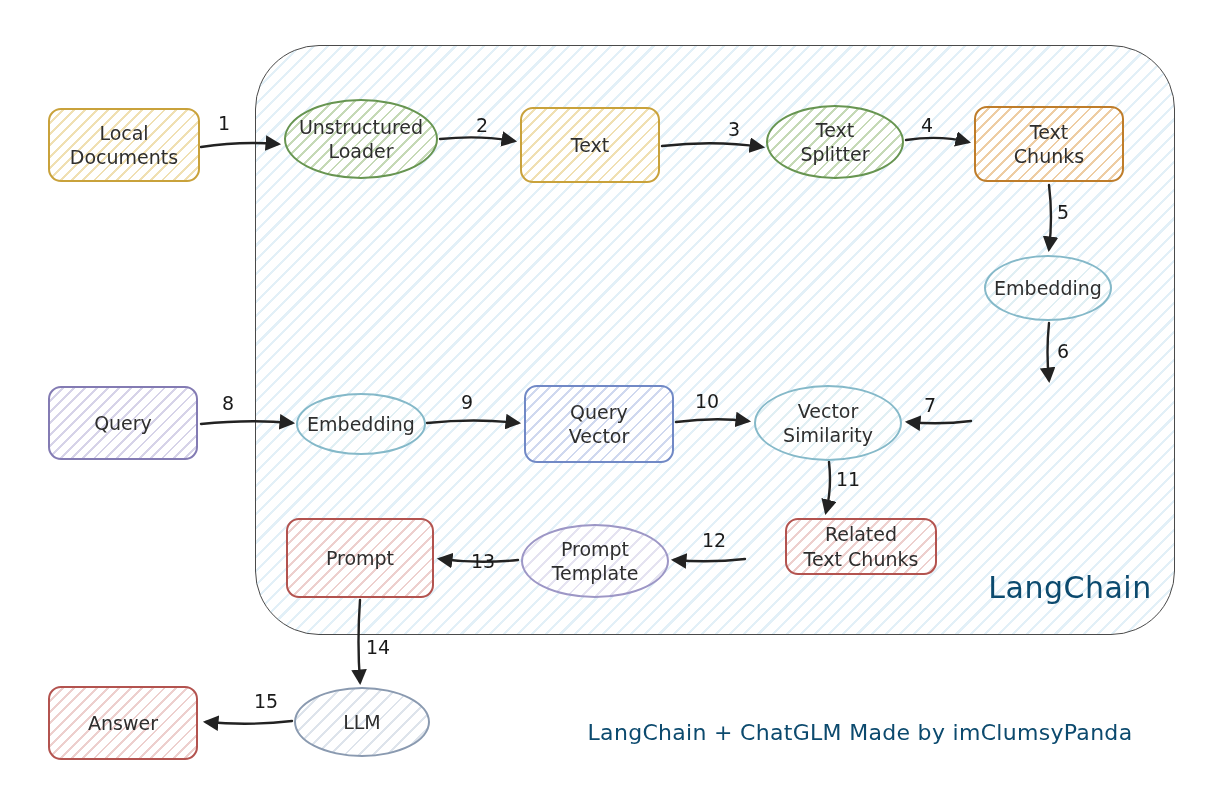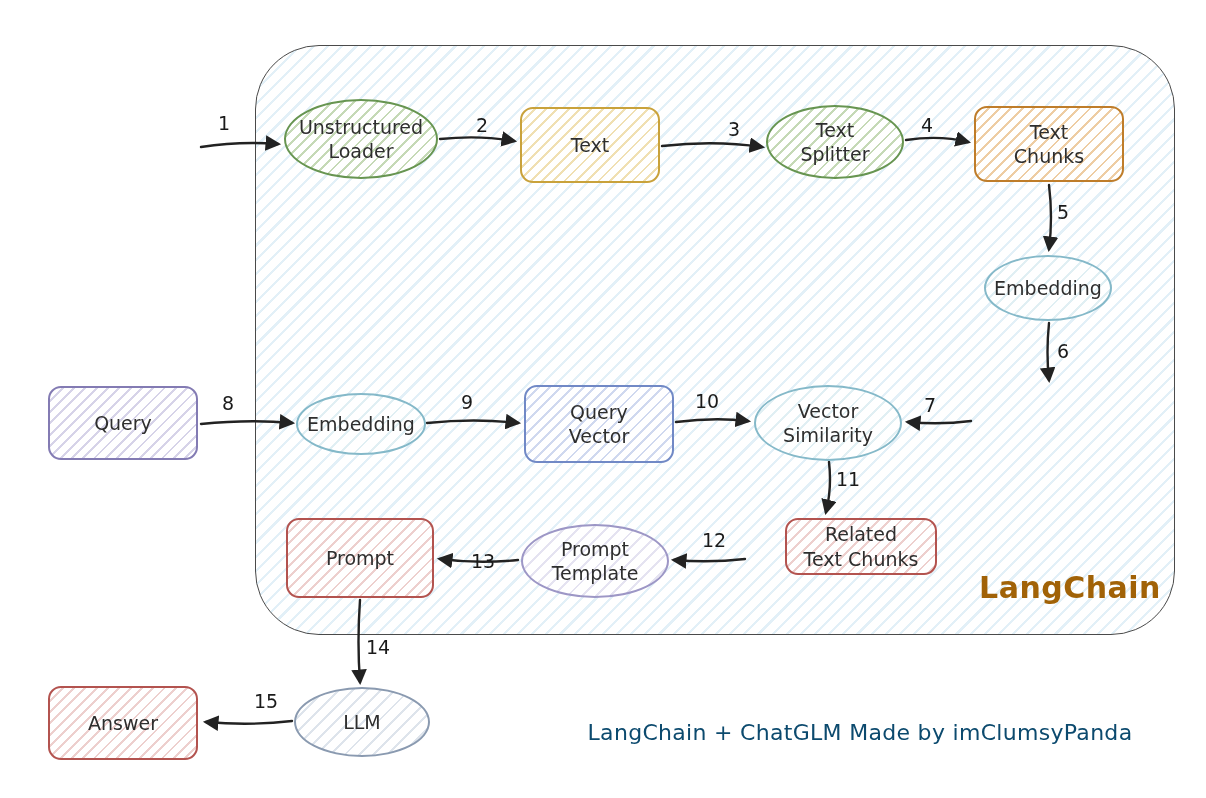--- a/index.html
+++ b/index.html
@@ -9,21 +9,21 @@
   }
 
   
   .lc-box {
     position:absolute; left:255px; top:45px; width:920px; height:590px;
     border:1.6px solid #4a4a4a; border-radius:64px; box-sizing:border-box;
     background-image: repeating-linear-gradient(135deg, rgba(173,212,234,0.35) 0 2.2px, transparent 2.2px 10px);
   }
   .lc-label {
     position:absolute; left:975px; top:570px; width:190px; text-align:center;
-    font-size:30px; font-weight:700; color:#a16207; letter-spacing:0.5px;
+    font-size:30px; font-weight:400; color:#0c4a6e; letter-spacing:0.5px;
   }
 
   
   .node {
     position:absolute; display:flex; align-items:center; justify-content:center;
     text-align:center; font-size:19px; line-height:1.28; color:#2e2e2e;
     box-sizing:border-box; padding:4px 8px; white-space:pre-line;
     background-color:#ffffff;
   }
   .rect    { border-radius:13px; border:2.2px solid; }
@@ -78,20 +78,22 @@
     <path class="edge" d="M201,424 Q250,419 292,423" marker-end="url(#ah)"></path>
     <path class="edge" d="M427,423 Q475,418 518,423" marker-end="url(#ah)"></path>
     <path class="edge" d="M676,422 Q715,417 748,421" marker-end="url(#ah)"></path>
     <path class="edge" d="M829,462 Q832,488 826,512" marker-end="url(#ah)"></path>
     <path class="edge" d="M745,559 Q710,563 674,560" marker-end="url(#ah)"></path>
     <path class="edge" d="M518,560 Q478,564 440,559" marker-end="url(#ah)"></path>
     <path class="edge" d="M360,600 Q357,642 360,682" marker-end="url(#ah)"></path>
     <path class="edge" d="M292,721 Q250,726 206,722" marker-end="url(#ah)"></path>
   </svg>
 
+  <div class="node rect c-yellow" style="left:48px;  top:108px; width:152px; height:74px;">Local
+Documents</div>
   <div class="node ellipse c-green" style="left:284px; top:99px;  width:154px; height:80px;">Unstructured
 Loader</div>
   <div class="node rect c-yellow" style="left:520px; top:107px; width:140px; height:76px;">Text</div>
   <div class="node ellipse c-green" style="left:766px; top:105px; width:138px; height:74px;">Text
 Splitter</div>
   <div class="node rect c-orange" style="left:974px; top:106px; width:150px; height:76px;">Text
 Chunks</div>
   <div class="node ellipse c-teal" style="left:984px; top:255px; width:128px; height:66px;">Embedding</div>
   <div class="node rect c-purple" style="left:48px;  top:386px; width:150px; height:74px;">Query</div>
   <div class="node ellipse c-teal" style="left:296px; top:393px; width:130px; height:62px;">Embedding</div>

